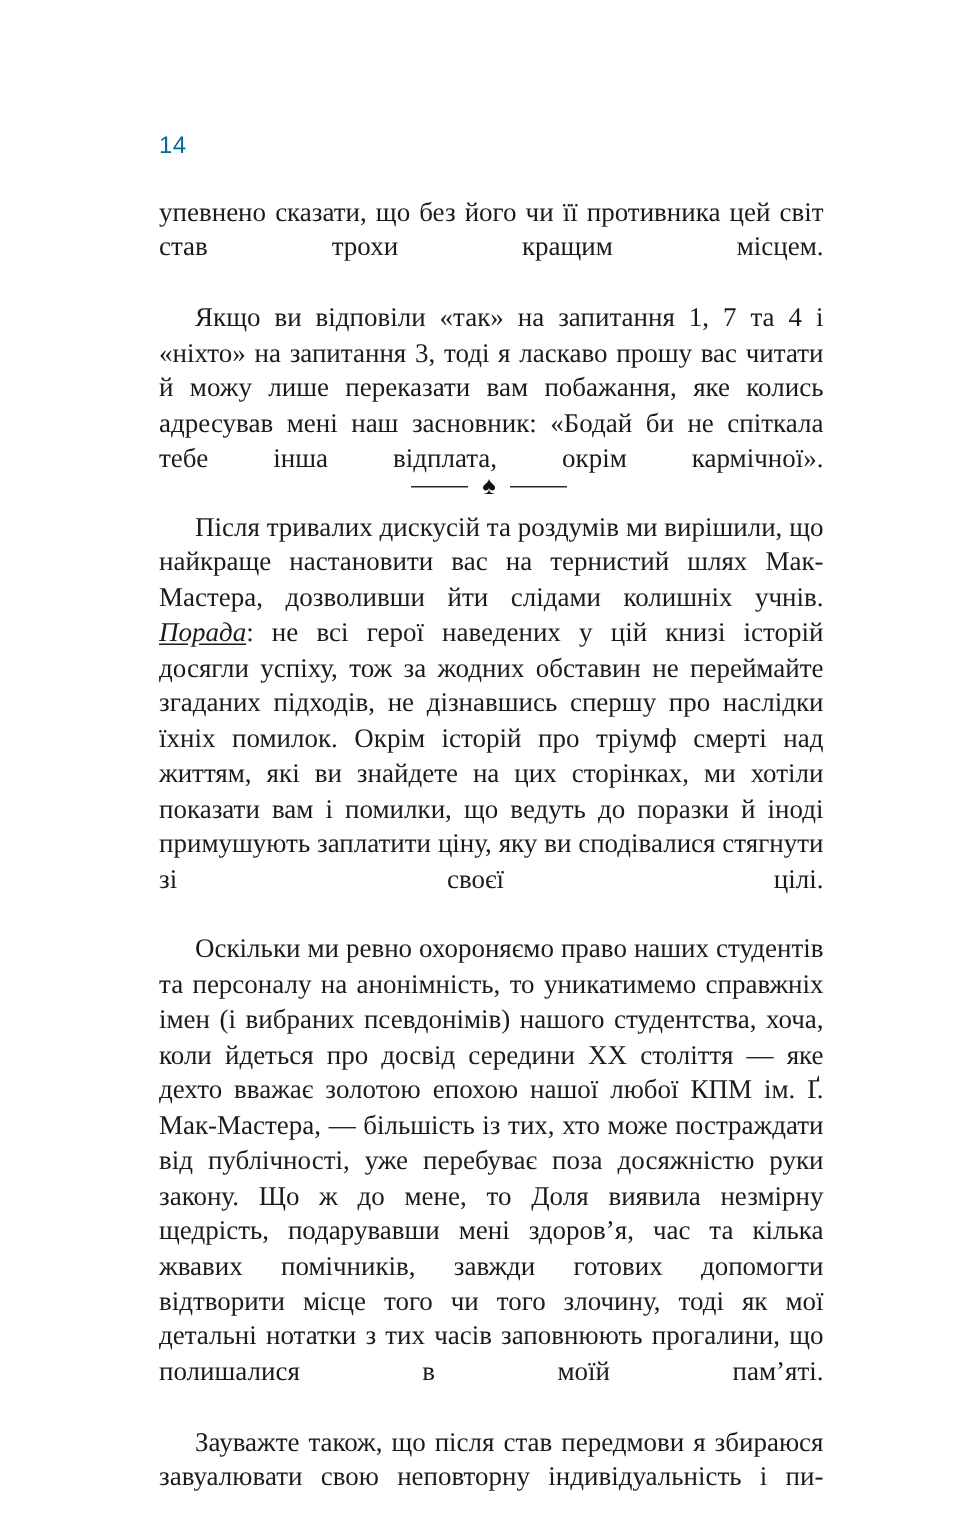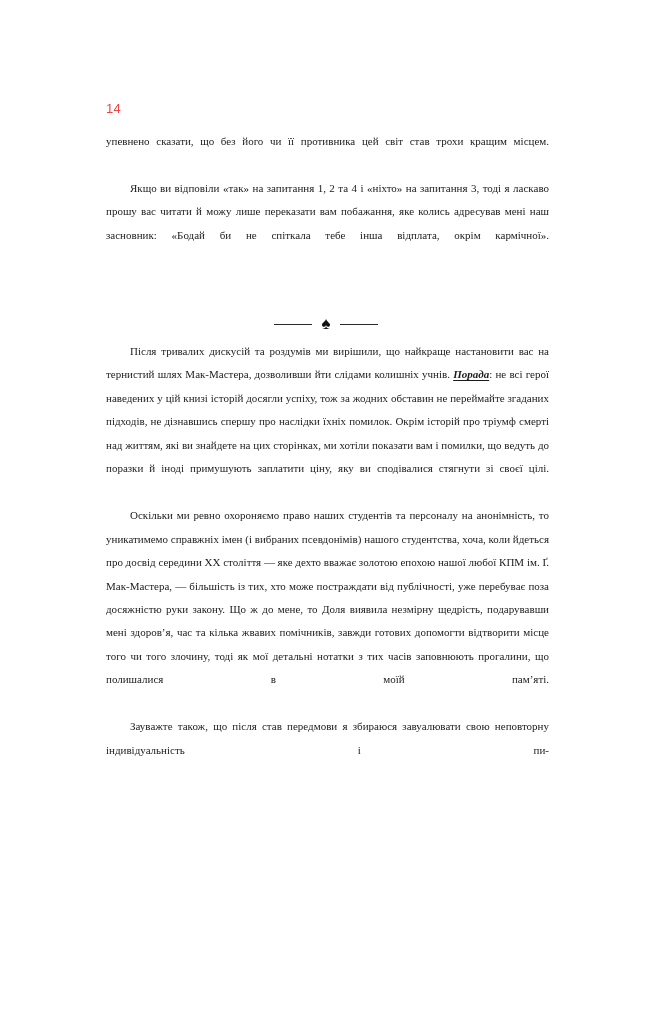--- a/index.html
+++ b/index.html
@@ -18,61 +18,61 @@
     width: 652px;
     height: 1023px;
     background: #ffffff;
     box-sizing: border-box;
     overflow: hidden;
   }
 
   
   .folio {
     position: absolute;
-    top: 102px;
+    top: 90px;
     left: 106px;
     font-family: "Liberation Sans", "DejaVu Sans", sans-serif;
-    font-size: 13px;
+    font-size: 16px;
     line-height: 1;
-    color: #ef4444;
+    color: #0369a1;
     letter-spacing: 0.2px;
   }
 
   
   .textblock {
     position: absolute;
     top: 130px;
     left: 106px;
     width: 443px;
   }
 
   p.para {
     margin: 0;
     text-align: justify;
     text-justify: inter-word;
-    font-size: 11px;
+    font-size: 18px;
     line-height: 23.45px;
     hyphens: manual;
     -webkit-hyphens: manual;
     word-spacing: -0.1px;
   }
 
   p.para.indent {
     text-indent: 24px;
   }
 
   
   p.para::after {
     content: "";
     display: inline-block;
     width: 100%;
   }
 
   .advice {
-    font-weight: bold;
+    font-weight: normal;
     font-style: italic;
     text-decoration: underline;
     text-underline-offset: 2px;
   }
 
   
   .divider {
     position: absolute;
     top: 313px;
     left: 0;
@@ -101,21 +101,21 @@
 <body>
 
 <div class="page">
 
   <div class="folio">14</div>
 
   <div class="textblock">
 
     <p class="para">упевнено сказати, що без його чи її противника цей світ став трохи кращим місцем.</p>
 
-    <p class="para indent">Якщо ви відповіли «так» на запитання 1, 2 та 4 і «ніхто» на запитання 3, тоді я ласкаво прошу вас читати й можу лише переказати вам побажання, яке колись адресував мені наш засновник: «Бодай би не спіткала тебе інша відплата, окрім кармічної».</p>
+    <p class="para indent">Якщо ви відповіли «так» на запитання 1, 7 та 4 і «ніхто» на запитання 3, тоді я ласкаво прошу вас читати й можу лише переказати вам побажання, яке колись адресував мені наш засновник: «Бодай би не спіткала тебе інша відплата, окрім кармічної».</p>
 
   </div>
 
   <div class="divider">
     <span class="rule"></span>
     <span class="spade">♠</span>
     <span class="rule"></span>
   </div>
 
   <div class="textblock" style="top:340px;">

